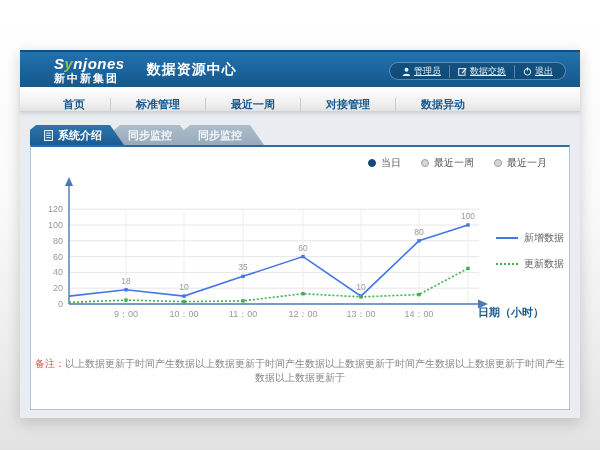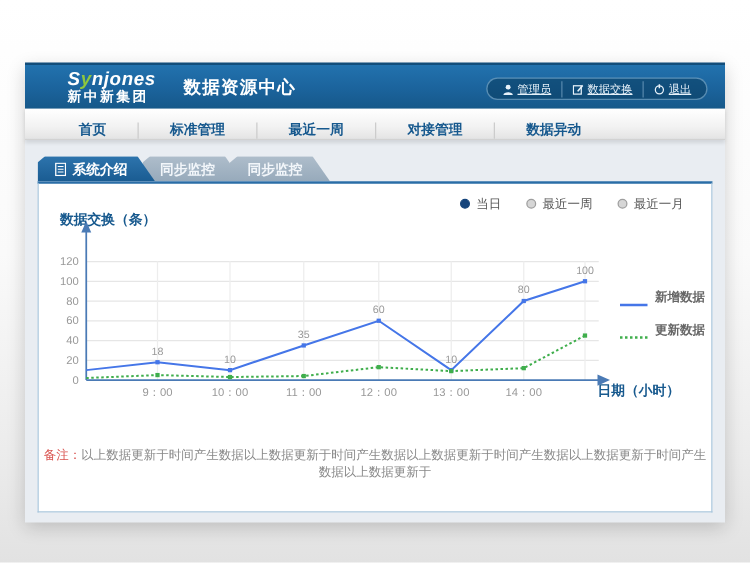--- a/index.html
+++ b/index.html
@@ -61,21 +61,21 @@
   .range-filters { position:absolute; right:22px; top:9px; display:flex; gap:20px; }
   .radio-item { display:flex; align-items:center; gap:5px; cursor:pointer;text-align:center; }
   .radio-dot { width:8px; height:8px; border-radius:50%; }
   .radio-dot.sel { background:#16457c; border:1px solid #16457c; }
   .radio-dot.unsel { background:#d6d6d6; border:1px solid #9e9e9e; }
   .radio-label { font-size:10px; color:#555; }
   .y-axis-title { position:absolute; left:17px; top:21px; font-size:11px; font-weight:bold; color:#17598e; }
   .x-axis-title { position:absolute; left:447px; top:158px; font-size:11px; font-weight:bold; color:#17598e; }
   .chart-svg { position:absolute; left:0; top:0; }
   .series-legend { position:absolute; left:465px; top:84px; }
-  .series-row { display:flex; align-items:flex-end; gap:6px; margin-bottom:12px;font-weight:bold; }
+  .series-row { display:flex; align-items:center; gap:6px; margin-bottom:12px; }
   .line-sample { width:22px; height:0; }
   .line-sample.solid { border-top:2px solid #4576e8; }
   .line-sample.dotted { border-top:2px dotted #3fae4c; }
   .series-label { font-size:10px; color:#666; }
   .footnote { position:absolute; left:0; right:0; top:210px; text-align:center; font-size:10px; color:#888; }
   .footnote .red { color:#d9534f; }
 </style>
 </head>
 <body>
 
@@ -148,21 +148,20 @@
       <div class="radio-item">
         <span class="radio-dot unsel"></span>
         <span class="radio-label">最近一周</span>
       </div>
       <div class="radio-item">
         <span class="radio-dot unsel"></span>
         <span class="radio-label">最近一月</span>
       </div>
     </div>
 
-    <div class="y-axis-title">数据交换（条）</div>
     <div class="x-axis-title">日期（小时）</div>
 
     <svg class="chart-svg" width="540" height="200">
         <line x1="38" y1="141.2" x2="448" y2="141.2" stroke="#e6e6e6" stroke-width="1"></line>
         <line x1="38" y1="125.4" x2="448" y2="125.4" stroke="#e6e6e6" stroke-width="1"></line>
         <line x1="38" y1="109.6" x2="448" y2="109.6" stroke="#e6e6e6" stroke-width="1"></line>
         <line x1="38" y1="93.8" x2="448" y2="93.8" stroke="#e6e6e6" stroke-width="1"></line>
         <line x1="38" y1="78" x2="448" y2="78" stroke="#e6e6e6" stroke-width="1"></line>
         <line x1="38" y1="62.19999999999999" x2="448" y2="62.19999999999999" stroke="#e6e6e6" stroke-width="1"></line>
         <line x1="95" y1="62" x2="95" y2="157" stroke="#ededed" stroke-width="1"></line>

